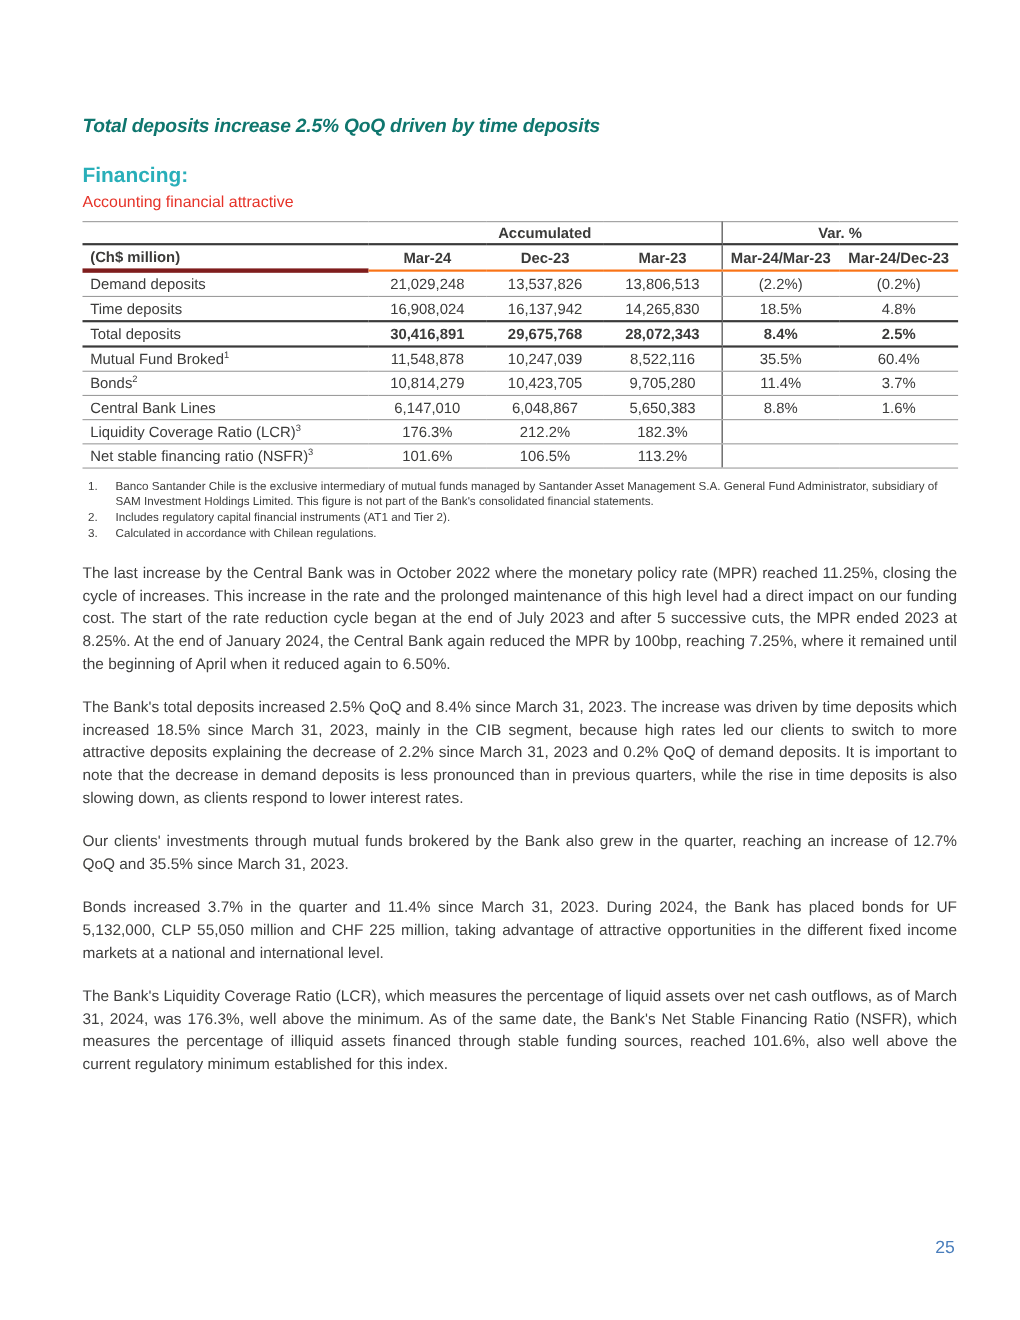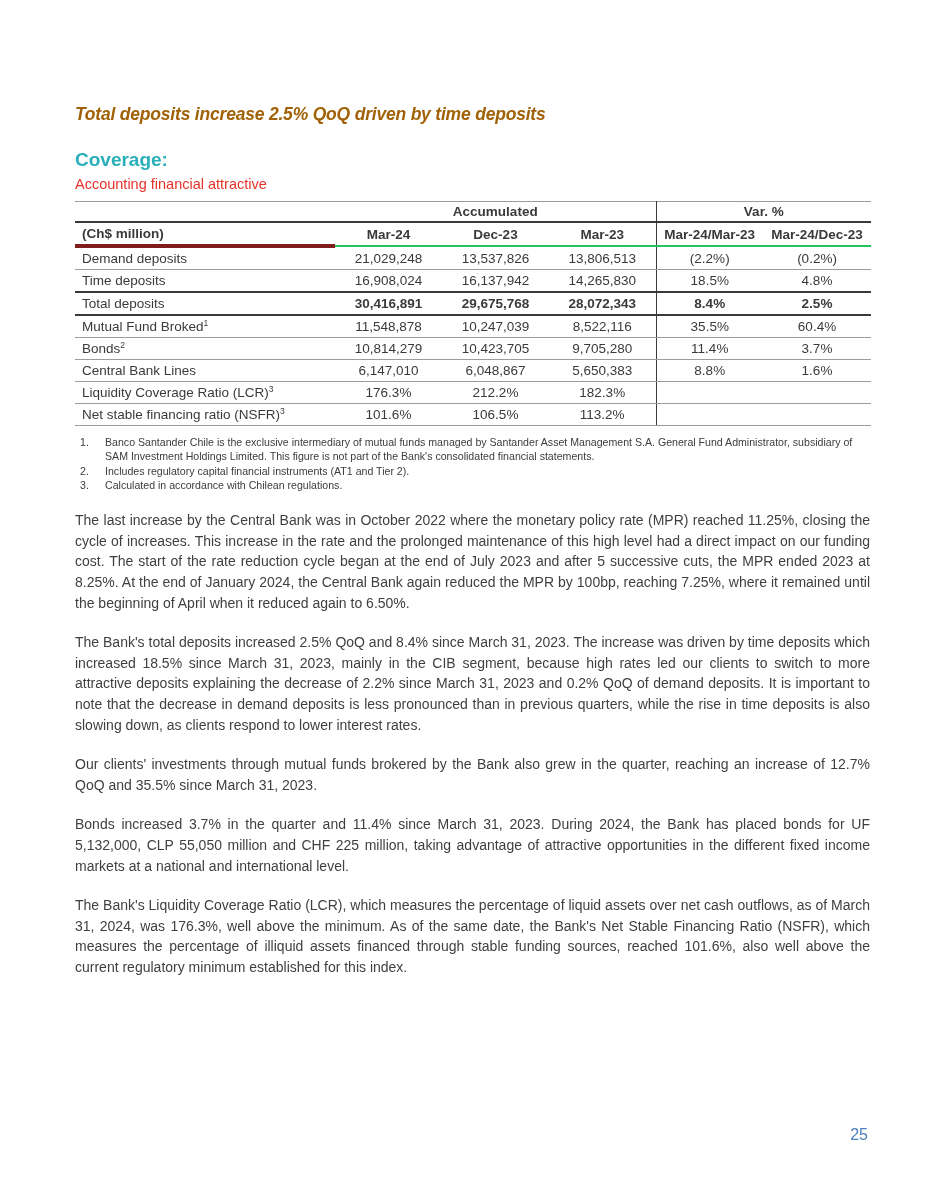--- a/index.html
+++ b/index.html
@@ -10,21 +10,21 @@
     width: 927px;
     height: 1200px;
     background: #ffffff;
     padding: 104px 57px 0 75px;
     overflow: hidden;
   }
   .doc-title {
     font-size: 17.5px;
     font-weight: bold;
     font-style: italic;
-    color: #a16207;
+    color: #0f766e;
     letter-spacing: -0.2px;
     margin-bottom: 24px;
   }
   .section-heading {
     font-size: 19px;
     font-weight: bold;
     color: #29afb9;
     margin-bottom: 5px;
   }
   .section-subheading {
@@ -48,21 +48,21 @@
     font-size: 13.5px;
     line-height: 15px;
     padding: 3px 4px;
     text-align: center;
     font-weight: normal;
     vertical-align: middle;
     margin-top: 40px;
   }
   table.fin-table .lbl { text-align: left; padding-left: 7px; }
   table.fin-table tr.group-row th { border-bottom: 2px solid #3a3a3a; padding: 2px 4px; font-weight: bold; }
-  table.fin-table tr.colhead-row th { font-weight: bold; border-bottom: 2px solid #22c55e; }
+  table.fin-table tr.colhead-row th { font-weight: bold; border-bottom: 2px solid #f97316; }
   table.fin-table tr.colhead-row th.unit { border-bottom: 4px solid #7f1d1d; }
   table.fin-table td { border-bottom: 1px solid #9c9c9c; }
   table.fin-table tr.total-row td {
     font-weight: normal;
     border-top: 2px solid #3a3a3a;
     border-bottom: 2px solid #3a3a3a;
   }
   table.fin-table tr.total-row td:not(.lbl) { font-weight: bold; }
   table.fin-table .vdiv { border-left: 1px solid #3a3a3a; }
   table.fin-table sup { font-size: 8.5px; vertical-align: super; line-height: 0; }
@@ -91,21 +91,21 @@
     color: #4a7ebc;
   }
 </style>
 </head>
 <body>
 
 <div class="page">
 
   <h1 class="doc-title">Total deposits increase 2.5% QoQ driven by time deposits</h1>
 
-  <h2 class="section-heading">Coverage:</h2>
+  <h2 class="section-heading">Financing:</h2>
   <div class="section-subheading">Accounting financial attractive</div>
 
   <table class="fin-table">
     <colgroup>
       <col class="c-lbl">
         <col class="c-val">
         <col class="c-val">
         <col class="c-val">
         <col class="c-var1">
         <col class="c-var2">

